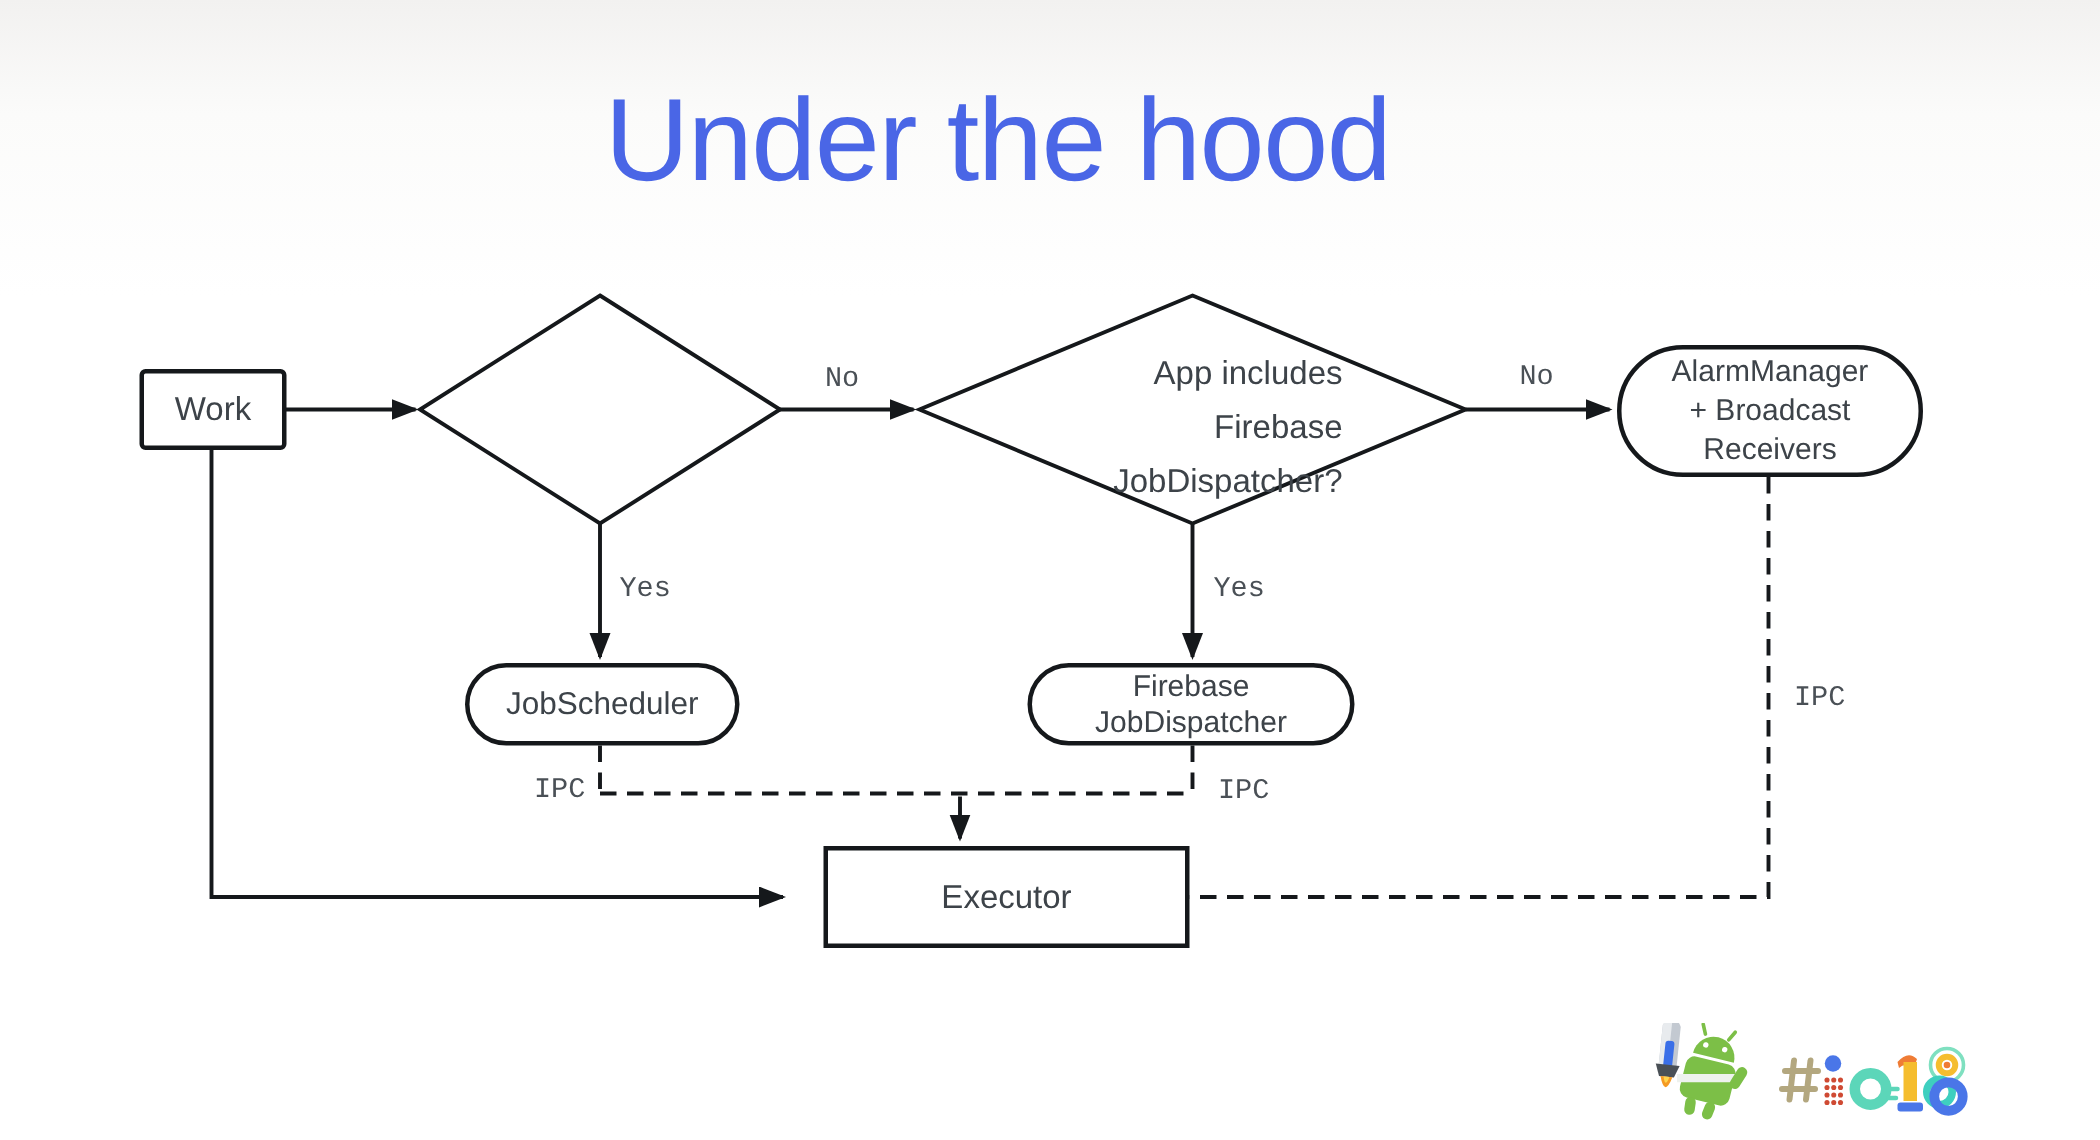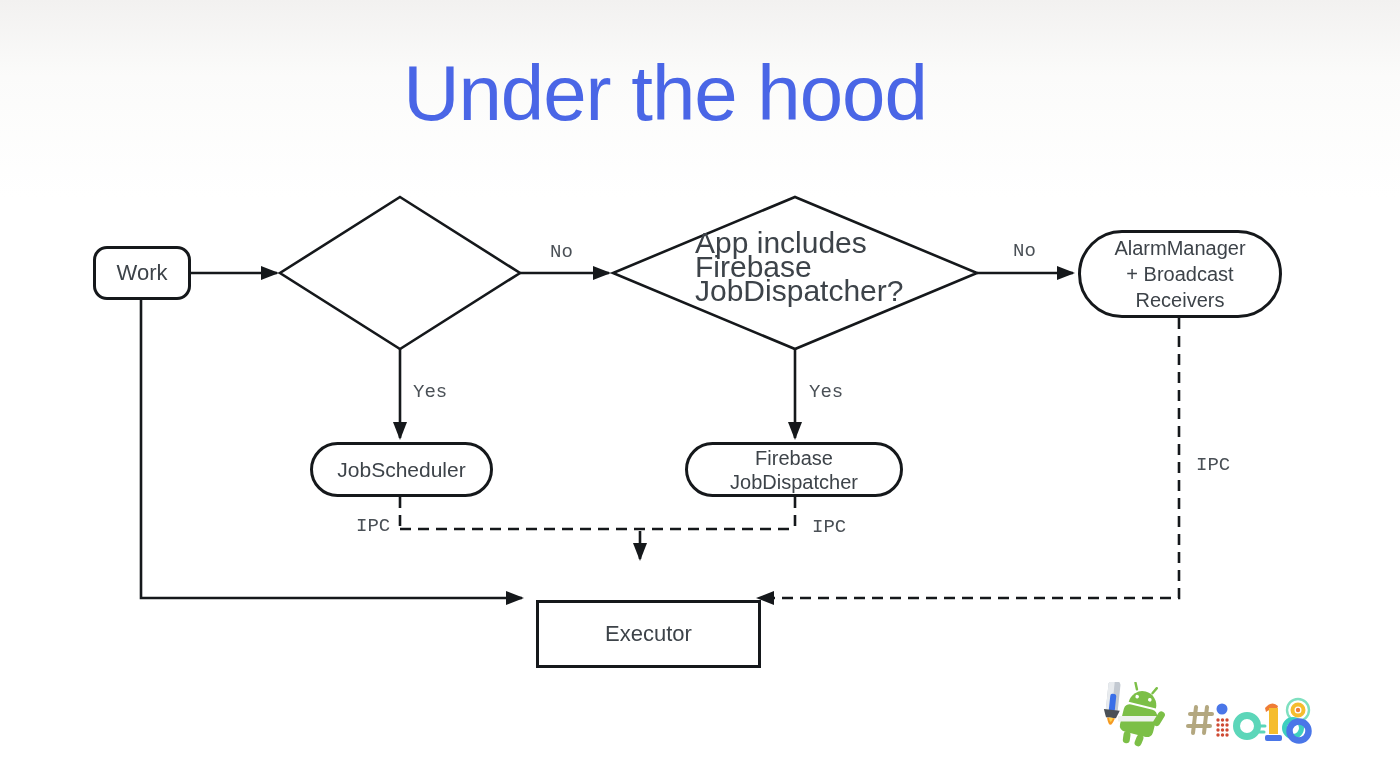--- a/index.html
+++ b/index.html
@@ -22,28 +22,28 @@
     background:#ffffff;
     border:3px solid #15181b;
     box-sizing:border-box;
     display:flex;align-items:center;justify-content:center;
     text-align:center;
     color:#3d4349;
     font-size:22px;
     white-space:pre-line;
     line-height:26px;
   }
-  .node.work{left:93px;top:246px;width:98px;height:54px;border-radius:14px;}
+  .node.work{left:93px;top:246px;width:98px;height:54px;border-radius:4px;}
   .node.jobscheduler{left:310px;top:442px;width:183px;height:55px;border-radius:28px;font-size:21px;}
   .node.firebase{left:685px;top:442px;width:218px;height:55px;border-radius:28px;font-size:20px;line-height:24px;}
   .node.alarm{left:1078px;top:230px;width:204px;height:88px;border-radius:44px;font-size:20px;line-height:26px;}
-  .node.executor{left:536px;top:564px;width:225px;height:68px;border-radius:0;margin-top:36px;}
+  .node.executor{left:549px;top:564px;width:244px;height:68px;border-radius:0;}
   .dtext{
-    position:absolute;text-align:left;color:#3d4349;
-    font-size:30px;line-height:24px;white-space:pre-line;
+    position:absolute;text-align:right;color:#3d4349;
+    font-size:22px;line-height:36px;white-space:pre-line;
   }
   .dtext.api{left:320px;top:259px;width:160px;}
   .dtext.fbq{left:695px;top:231px;width:200px;}
   .elabel{
     position:absolute;color:#4a5056;font-size:19px;font-family:Liberation Mono, monospace;
   }
   .elabel.no1{left:550px;top:241px;}
   .elabel.no2{left:1013px;top:240px;}
   .elabel.yes1{left:413px;top:381px;}
   .elabel.yes2{left:809px;top:381px;}

